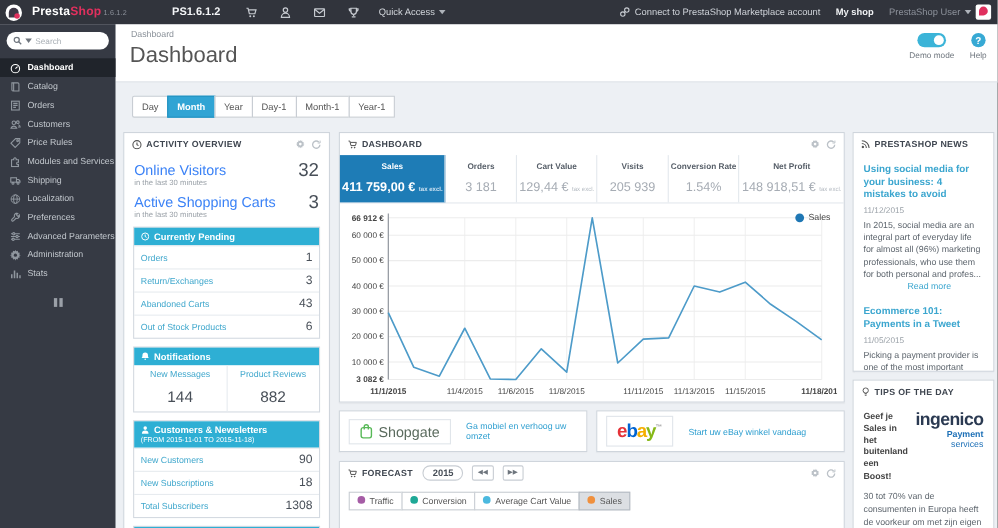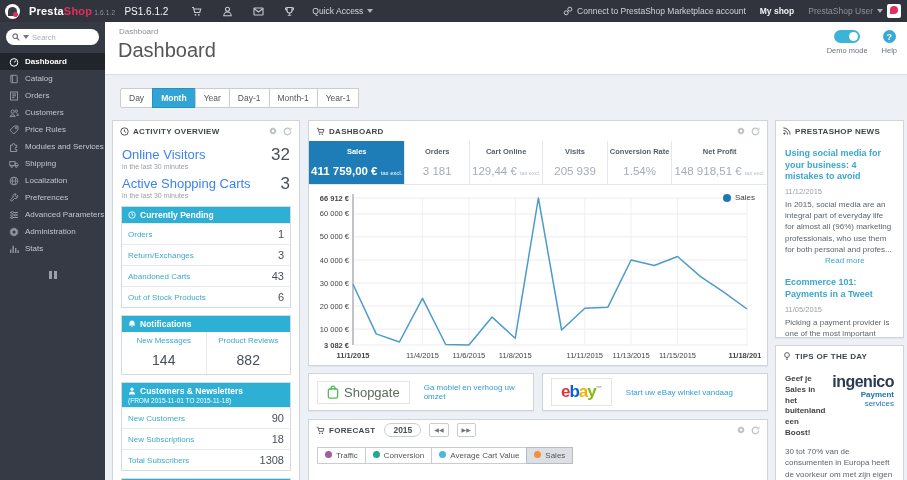--- a/index.html
+++ b/index.html
@@ -12,21 +12,21 @@
   
   .topbar{position:absolute;top:0;left:0;right:0;height:22px;background:#31343c;display:flex;
           align-items:center;z-index:30;color:#fff;}
   .tb-left{display:flex;align-items:center;gap:9px;padding-left:5px;flex:1;}
   .logo-circle{width:15px;height:15px;border-radius:50%;background:#fff;position:relative;overflow:hidden;}
   .logo-circle i{position:absolute;left:3px;top:3px;width:9px;height:9px;border-radius:50% 50% 50% 0;background:#3d3846;}
   .logo-circle b{position:absolute;right:2px;bottom:2px;width:5px;height:5px;border-radius:50%;background:#e0305e;}
   .brand{font-size:11px;font-weight:bold;color:#fff;letter-spacing:.2px;}
   .brand .shop{color:#e0305e;}
   .brand .vsmall{font-size:6.5px;color:#8d929b;font-weight:normal;margin-left:2px;}
-  .ps-version{font-size:10px;font-weight:normal;color:#f4f6f8;}
+  .ps-version{font-size:10px;font-weight:bold;color:#f4f6f8;margin-left:32px;}
   .tb-icons{display:flex;align-items:center;gap:20px;margin-left:14px;}
   .tb-btn{display:flex;align-items:center;gap:4px;font-size:8.5px;color:#d3d7dc;cursor:pointer;}
   .caret{width:0;height:0;border-left:3px solid transparent;border-right:3px solid transparent;border-top:4px solid #aeb3ba;display:inline-block;}
   .tb-right{display:flex;align-items:center;gap:14px;padding-right:6px;}
   .tb-link{font-size:8.5px;color:#cfd3d9;display:flex;align-items:center;gap:4px;cursor:pointer;}
   .avatar{width:14px;height:14px;border-radius:2px;background:#fff;position:relative;overflow:hidden;}
   .avatar i{position:absolute;left:3px;top:2px;width:8px;height:8px;border-radius:50% 50% 50% 0;background:#e0305e;}
 
   
   .sidebar{position:absolute;top:22px;left:0;bottom:0;width:105px;background:#363a44;z-index:20;}
@@ -537,21 +537,21 @@
           <div class="metrics">
             <div class="metric active">
               <div class="lbl">Sales</div>
               <div class="val"><span>411 759,00 €</span> <span class="sfx">tax excl.</span></div>
             </div>
             <div class="metric">
               <div class="lbl">Orders</div>
               <div class="val"><span>3 181</span></div>
             </div>
             <div class="metric">
-              <div class="lbl">Cart Online</div>
+              <div class="lbl">Cart Value</div>
               <div class="val"><span>129,44 €</span> <span class="sfx">tax excl.</span></div>
             </div>
             <div class="metric">
               <div class="lbl">Visits</div>
               <div class="val"><span>205 939</span></div>
             </div>
             <div class="metric">
               <div class="lbl">Conversion Rate</div>
               <div class="val"><span>1.54%</span></div>
             </div>

